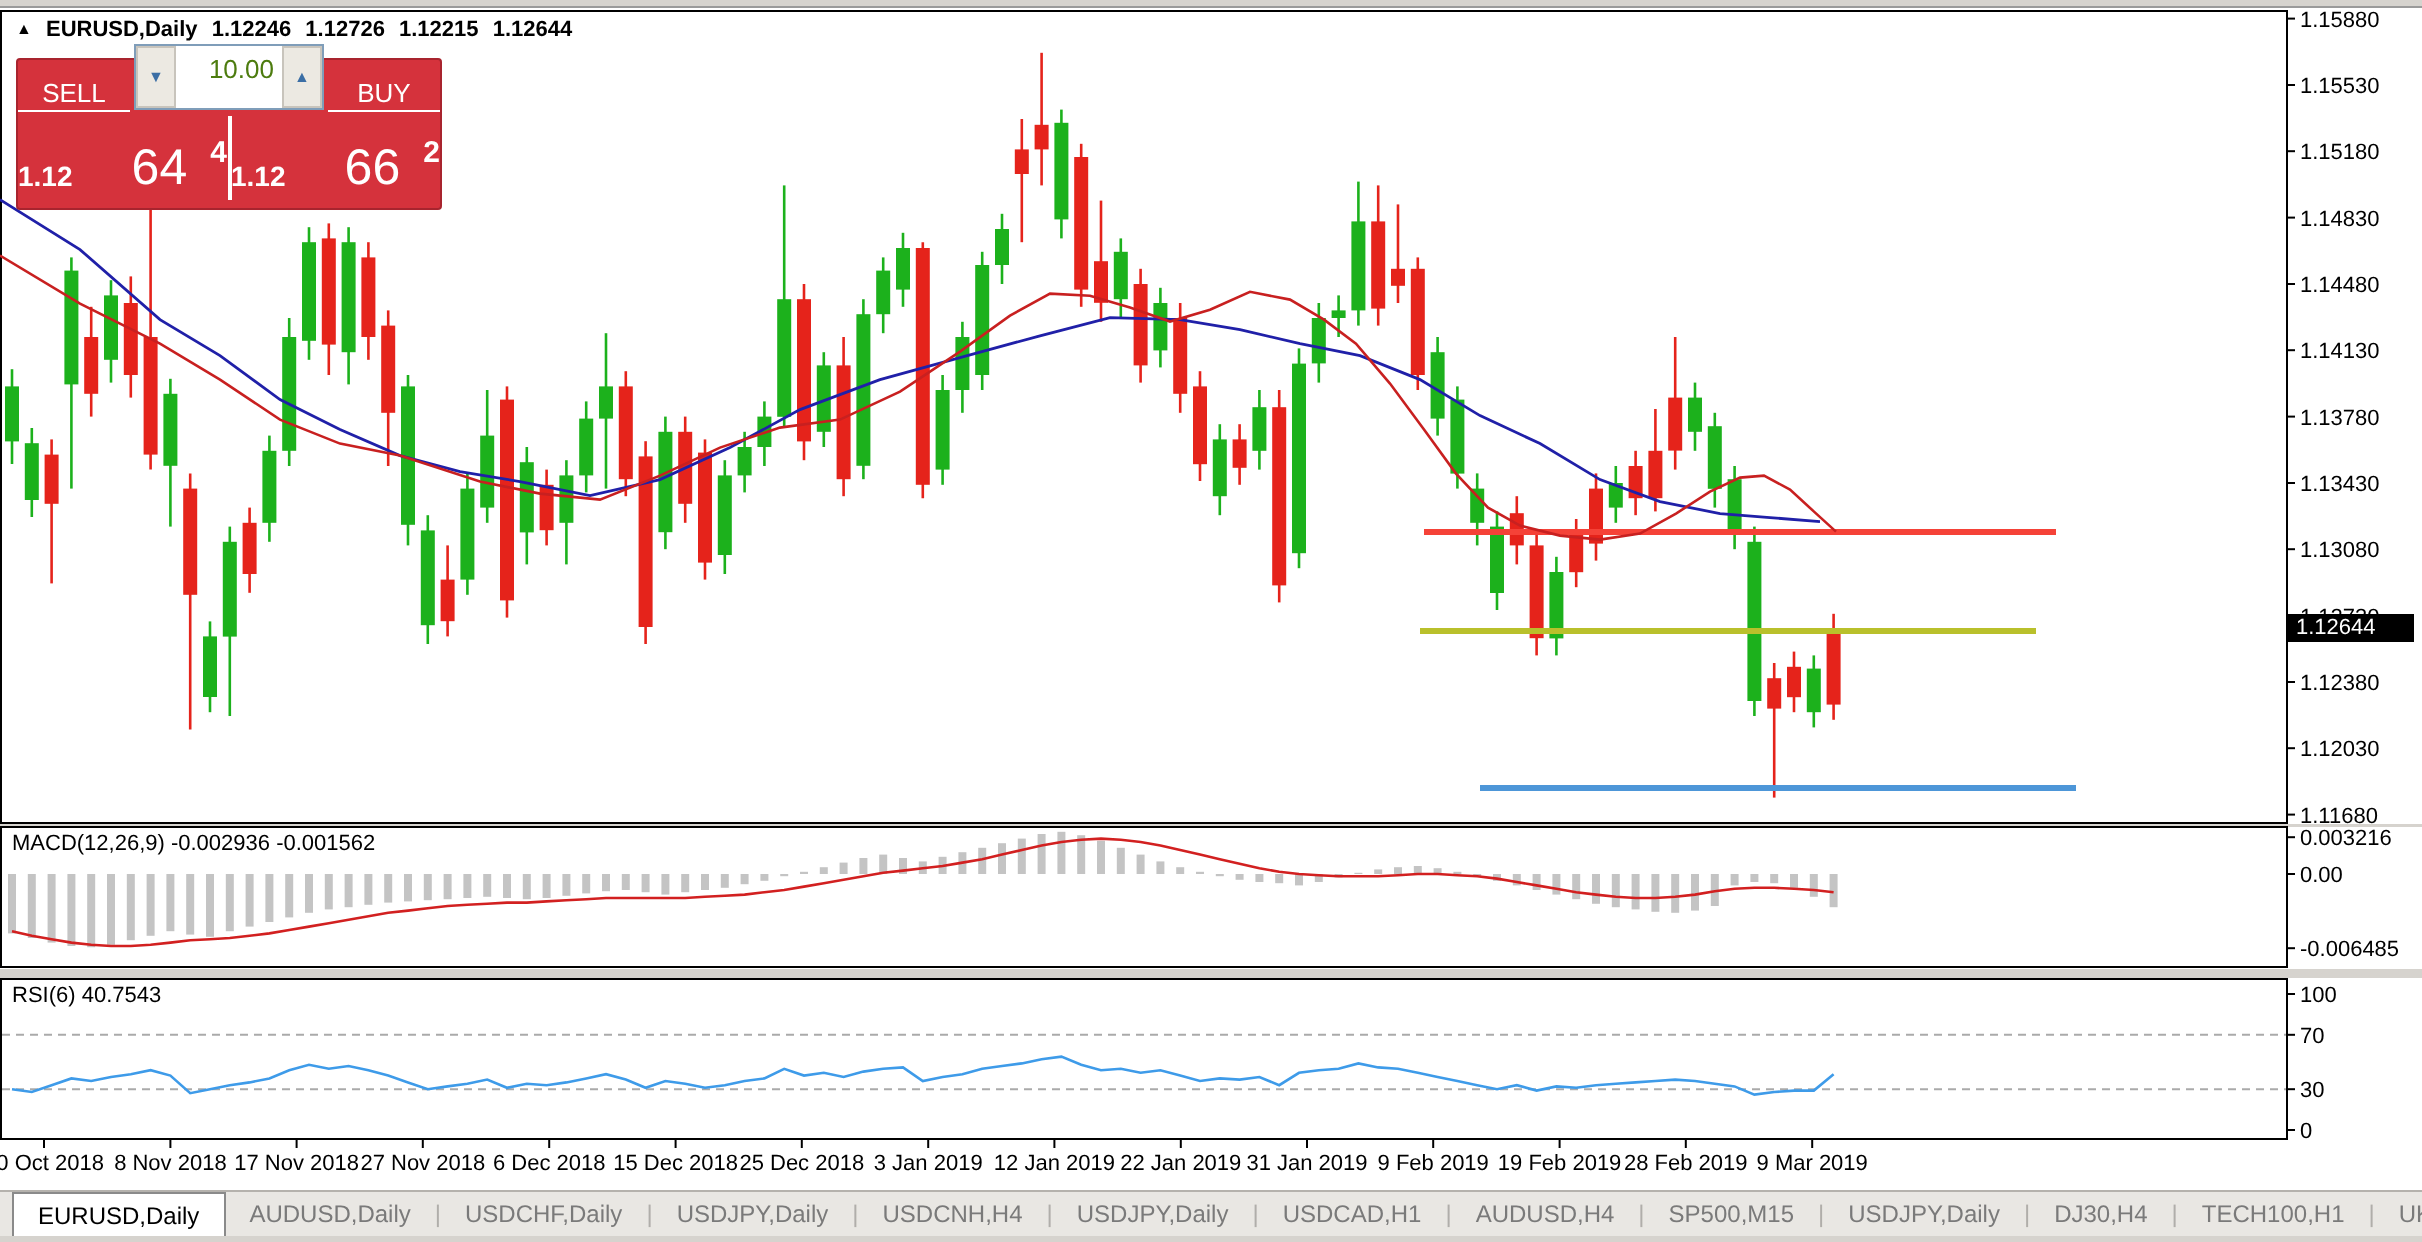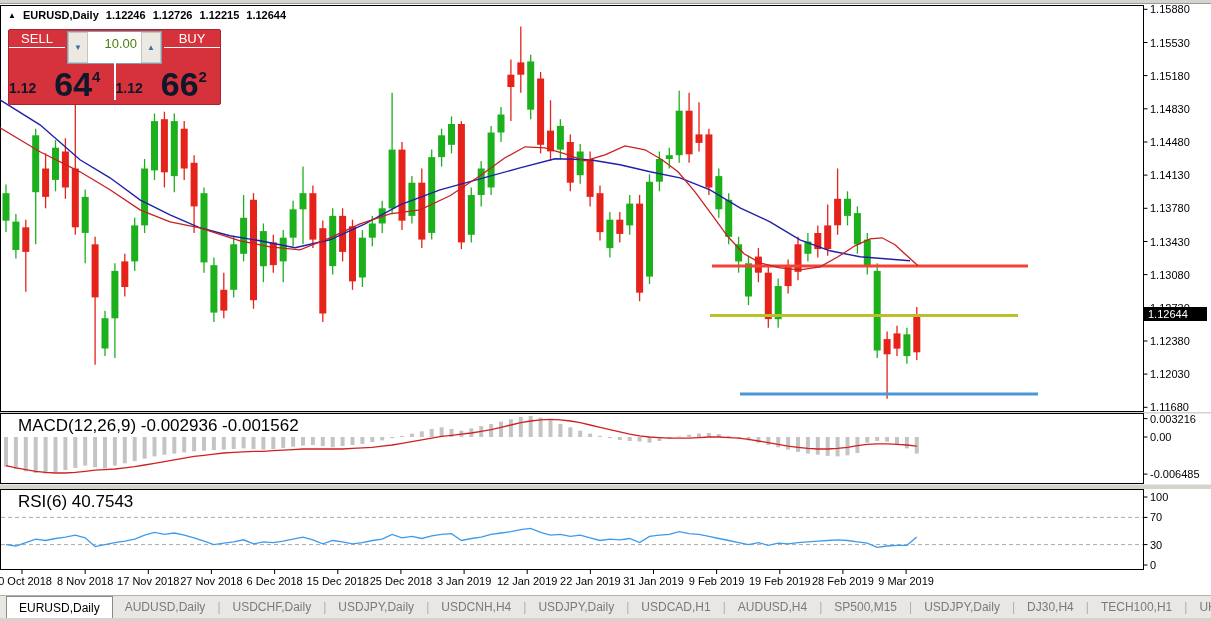--- a/index.html
+++ b/index.html
@@ -9,37 +9,37 @@
        background:#d6d3ce;border-bottom:1px solid #9a9a9a;box-sizing:border-box;}
   #chart-svg{position:absolute;left:0;top:0;z-index:1;}
   .overlay{position:absolute;z-index:2;}
   
   #symbol-line{left:8px;top:9px;font-size:11px;font-weight:bold;color:#000;white-space:nowrap;text-align:center;}
   #symbol-line .tri{font-size:8px;vertical-align:1px;margin-right:4px;}
   #symbol-line span{margin-right:4px;}
   
   #trade-widget{left:8px;top:29px;width:213px;background:#d5323c;
        border:1px solid #a8242e;border-radius:2px;padding:0 0 2px 0;box-sizing:border-box;}
-  #trade-widget .row1{display:flex;align-items:flex-start;height:26px;}
+  #trade-widget .row1{display:flex;align-items:flex-end;height:26px;}
   .trade-btn{flex:0 0 56px;background:#d5323c;color:#fff;font-size:13px;
        border:none;border-bottom:1px solid #ffffff;cursor:pointer;
        font-family:"Liberation Sans",sans-serif;}
   .vol-box{flex:1;display:flex;margin:1px 2px;background:#fff;border:1px solid #7f9db9;}
   .vol-btn{width:20px;background:#ece9e2;border:1px solid #c8c4bc;color:#3b6ea5;
        font-size:8px;line-height:8px;cursor:pointer;padding:0;}
   .vol-value{flex:1;font-size:13px;color:#4d7c0f;text-align:right;padding:4px 4px 12px 0;}
   #trade-widget .row2{display:flex;height:46px;}
-  .big-quote{flex:1;color:#0f172a;display:flex;align-items:flex-end;justify-content:flex-start;
+  .big-quote{flex:1;color:#ffffff;display:flex;align-items:flex-end;justify-content:space-between;
        padding-bottom:3px;cursor:pointer;}
   .big-quote .small{font-size:14px;font-weight:bold;margin-bottom:3px;}
-  .big-quote .big{font-size:34px;font-weight:bold;line-height:30px;margin-left:18px;}
+  .big-quote .big{font-size:25px;font-weight:normal;line-height:30px;margin-left:18px;}
   .big-quote .pip{font-size:15px;font-weight:bold;margin-bottom:14px;}
   #quote-divider{width:2px;background:#ffffff;margin:2px 0;}
   
-  .ind-label{font-size:17px;color:#000;white-space:nowrap;margin-left:12px;}
+  .ind-label{font-size:11px;color:#000;white-space:nowrap;}
   #macd-label{left:6px;top:416px;}
   #rsi-label{left:6px;top:492px;}
   
   #price-tag{left:1144px;top:307px;width:63px;height:14px;background:#000;color:#fff;
        font-size:11px;line-height:14px;padding-left:4px;box-sizing:border-box;}
   
   #tab-bar{left:0;top:595px;width:1211px;height:23px;background:#e9e7e3;
        border-top:1px solid #b5b2ad;display:flex;align-items:stretch;
        font-size:12px;color:#7a7a7a;box-sizing:border-box;}
   .tab{display:flex;align-items:center;padding:0 12px;cursor:pointer;white-space:nowrap;}

